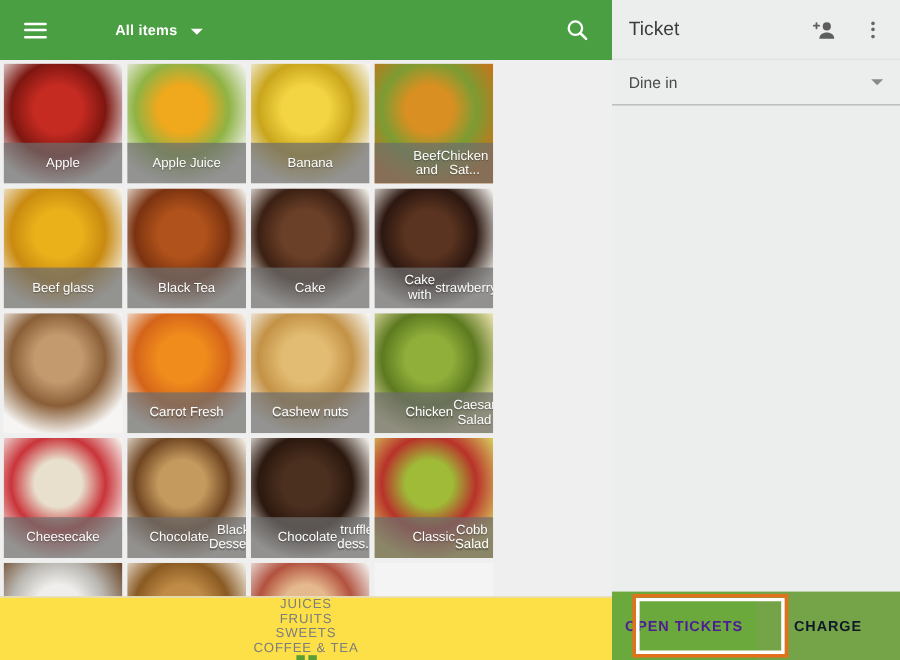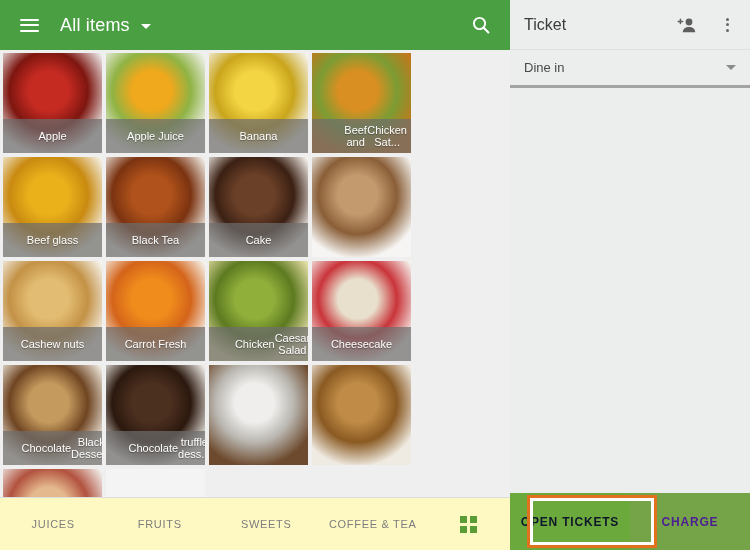--- a/index.html
+++ b/index.html
@@ -16,21 +16,21 @@
   #toolbar {
     height: 50px; background: #4a9f43; display: flex; align-items: center;
     padding: 0 12px; position: relative;
   }
   .tb-icon { width: 34px; height: 34px; display: flex; align-items: center;
              justify-content: center; flex: 0 0 auto; }
   .hamburger { width: 19px; height: 13px; display: flex; flex-direction: column;
                justify-content: space-between; }
   .hamburger i { display: block; height: 2px; background: #fff; border-radius: 1px; }
   #title-group { display: flex; align-items: center; margin-left: 14px; cursor: pointer; }
-  #toolbar-title { color: #fff; font-size: 18px; font-weight: normal; letter-spacing: .2px; }
+  #toolbar-title { color: #fff; font-size: 12px; font-weight: bold; letter-spacing: .2px; margin-left: 36px; }
   .caret-down { width: 0; height: 0; margin-left: 11px; margin-top: 2px;
      border-left: 5px solid transparent; border-right: 5px solid transparent;
      border-top: 5px solid #fff; }
   #search-btn { margin-left: auto; }
 
   
   #grid-wrap { position: absolute; top: 50px; left: 0; right: 0; bottom: 53px;
                overflow: hidden; background: #efefef; padding: 3px 0 0 3px; }
   #grid { display: flex; flex-wrap: wrap; gap: 4px; width: 100%; }
   .tile {
@@ -43,22 +43,23 @@
     position: absolute; left: 0; right: 0; bottom: 0; min-height: 34px;
     background: rgba(110,110,110,0.72); color: #fff; font-size: 11px;
     display: flex; align-items: center; justify-content: center; text-align: center;
     padding: 3px 4px; line-height: 12.5px; text-shadow: 0 1px 1px rgba(0,0,0,.35);
   }
   .tile.two .label { min-height: 34px; padding-left: 32px; }
 
   
   #tabbar {
     position: absolute; left: 0; right: 0; bottom: 0; height: 53px;
-    background: #fef9c3; display: flex; align-items: center;
+    background: #fde047; display: flex; align-items: center;
     border-top: 1px solid #dcdcdc;
+    flex-direction: column;
   }
   .tab { flex: 1 1 0; text-align: center; font-size: 11px; color: #7d7d7d;
          letter-spacing: .7px; cursor: pointer; }
   #grid-toggle { width: 84px; display: flex; align-items: center; justify-content: center;
                  cursor: pointer; }
   .grid-ico { width: 17px; height: 17px; display: grid; grid-template-columns: 1fr 1fr;
               grid-template-rows: 1fr 1fr; gap: 3px; }
   .grid-ico i { background: #5a9c35; display: block; }
 
   
@@ -70,35 +71,35 @@
   }
   #ticket-title { font-size: 16px; color: #3c3c3c; }
   .th-icons { margin-left: auto; display: flex; align-items: center; gap: 14px; }
   .icon-btn { width: 26px; height: 26px; display: flex; align-items: center;
               justify-content: center; cursor: pointer; }
   .kebab { display: flex; flex-direction: column; gap: 2.5px; }
   .kebab i { width: 3px; height: 3px; border-radius: 50%; background: #666; display: block; }
 
   #dine-select {
     height: 38px; display: flex; align-items: center; padding: 0 14px;
-    border-bottom: 3px solid #a3a3a3; background: #eceded; cursor: pointer;
+    border-bottom: 1px solid #a3a3a3; background: #eceded; cursor: pointer;
   }
   #dine-label { font-size: 13px; color: #4a4a4a; }
   .caret-gray { width: 0; height: 0; margin-left: auto;
      border-left: 5px solid transparent; border-right: 5px solid transparent;
      border-top: 5px solid #8a8a8a; }
 
   #ticket-body { flex: 1 1 auto; background: #eceded; }
 
   
   #actions { height: 57px; display: flex; position: relative; }
   .act-btn { flex: 1 1 0; display: flex; align-items: center; justify-content: center;
              font-size: 12px; font-weight: bold; letter-spacing: .8px; cursor: pointer; }
-  #open-tickets-btn { background: #6ba93c; color: #0f172a; }
-  #charge-btn { background: #74a447; color: #4c1d95; text-align: right; }
+  #open-tickets-btn { background: #6ba93c; color: #4c1d95; }
+  #charge-btn { background: #74a447; color: #0f172a; text-align: right; }
   #highlight {
     position: absolute; left: 17px; top: 2px; width: 130px; height: 53px;
     border: 3px solid #e2711d; pointer-events: none;
     box-shadow: inset 0 0 0 3px #ffffff;
   }
 </style>
 </head>
 <body>
 
 <div id="app">
@@ -164,35 +165,43 @@
             <div class="label">
               <span>Black Tea</span>
             </div>
           </div>
           <div class="tile">
             <div class="photo" style="background: radial-gradient(circle at 46% 38%, rgb(107, 64, 40) 0%, rgb(107, 64, 40) 24%, rgb(59, 32, 19) 48%, rgb(244, 241, 236) 78%, rgb(244, 241, 236) 100%);"></div>
             <div class="label">
               <span>Cake</span>
             </div>
           </div>
+          <div class="tile two">
+            <div class="photo" style="background: radial-gradient(circle at 46% 38%, rgb(90, 52, 32) 0%, rgb(90, 52, 32) 24%, rgb(44, 23, 16) 48%, rgb(239, 238, 233) 78%, rgb(239, 238, 233) 100%);"></div>
+            <div class="label">
+              <span>Cake with</span>
+              <br>
+              <span>strawberry</span>
+            </div>
+          </div>
           <div class="tile">
             <div class="photo" style="background: radial-gradient(circle at 46% 38%, rgb(195, 154, 110) 0%, rgb(195, 154, 110) 24%, rgb(138, 95, 56) 48%, rgb(246, 245, 243) 78%, rgb(246, 245, 243) 100%);"></div>
           </div>
           <div class="tile">
+            <div class="photo" style="background: radial-gradient(circle at 46% 38%, rgb(240, 140, 28) 0%, rgb(240, 140, 28) 24%, rgb(212, 100, 26) 48%, rgb(245, 242, 234) 78%, rgb(245, 242, 234) 100%);"></div>
+            <div class="label">
+              <span>Carrot Fresh</span>
+            </div>
+          </div>
+          <div class="tile">
             <div class="photo" style="background: radial-gradient(circle at 46% 38%, rgb(226, 188, 114) 0%, rgb(226, 188, 114) 24%, rgb(195, 146, 70) 48%, rgb(247, 245, 239) 78%, rgb(247, 245, 239) 100%);"></div>
             <div class="label">
               <span>Cashew nuts</span>
             </div>
           </div>
-          <div class="tile">
-            <div class="photo" style="background: radial-gradient(circle at 46% 38%, rgb(240, 140, 28) 0%, rgb(240, 140, 28) 24%, rgb(212, 100, 26) 48%, rgb(245, 242, 234) 78%, rgb(245, 242, 234) 100%);"></div>
-            <div class="label">
-              <span>Carrot Fresh</span>
-            </div>
-          </div>
           <div class="tile two">
             <div class="photo" style="background: radial-gradient(circle at 46% 38%, rgb(143, 174, 58) 0%, rgb(143, 174, 58) 24%, rgb(93, 122, 32) 48%, rgb(230, 223, 168) 78%, rgb(230, 223, 168) 100%);"></div>
             <div class="label">
               <span>Chicken</span>
               <br>
               <span>Caesar Salad</span>
             </div>
           </div>
           <div class="tile">
             <div class="photo" style="background: radial-gradient(circle at 46% 38%, rgb(232, 224, 205) 0%, rgb(232, 224, 205) 24%, rgb(201, 52, 58) 48%, rgb(246, 244, 239) 78%, rgb(246, 244, 239) 100%);"></div>
@@ -207,20 +216,28 @@
               <br>
               <span>Black Desse...</span>
             </div>
           </div>
           <div class="tile two">
             <div class="photo" style="background: radial-gradient(circle at 46% 38%, rgb(75, 47, 31) 0%, rgb(75, 47, 31) 24%, rgb(43, 24, 14) 48%, rgb(239, 236, 231) 78%, rgb(239, 236, 231) 100%);"></div>
             <div class="label">
               <span>Chocolate</span>
               <br>
               <span>truffle dess...</span>
+            </div>
+          </div>
+          <div class="tile two">
+            <div class="photo" style="background: radial-gradient(circle at 46% 38%, rgb(159, 187, 56) 0%, rgb(159, 187, 56) 24%, rgb(184, 50, 42) 48%, rgb(214, 197, 92) 78%, rgb(214, 197, 92) 100%);"></div>
+            <div class="label">
+              <span>Classic</span>
+              <br>
+              <span>Cobb Salad</span>
             </div>
           </div>
           <div class="tile">
             <div class="photo" style="background: radial-gradient(circle at 46% 38%, rgb(239, 238, 236) 0%, rgb(239, 238, 236) 24%, rgb(185, 182, 176) 48%, rgb(109, 74, 45) 78%, rgb(109, 74, 45) 100%);"></div>
           </div>
           <div class="tile">
             <div class="photo" style="background: radial-gradient(circle at 46% 38%, rgb(192, 139, 70) 0%, rgb(192, 139, 70) 24%, rgb(138, 90, 34) 48%, rgb(240, 235, 226) 78%, rgb(240, 235, 226) 100%);"></div>
           </div>
           <div class="tile">
             <div class="photo" style="background: radial-gradient(circle at 46% 38%, rgb(229, 185, 142) 0%, rgb(229, 185, 142) 24%, rgb(178, 82, 63) 48%, rgb(242, 241, 238) 78%, rgb(242, 241, 238) 100%);"></div>

